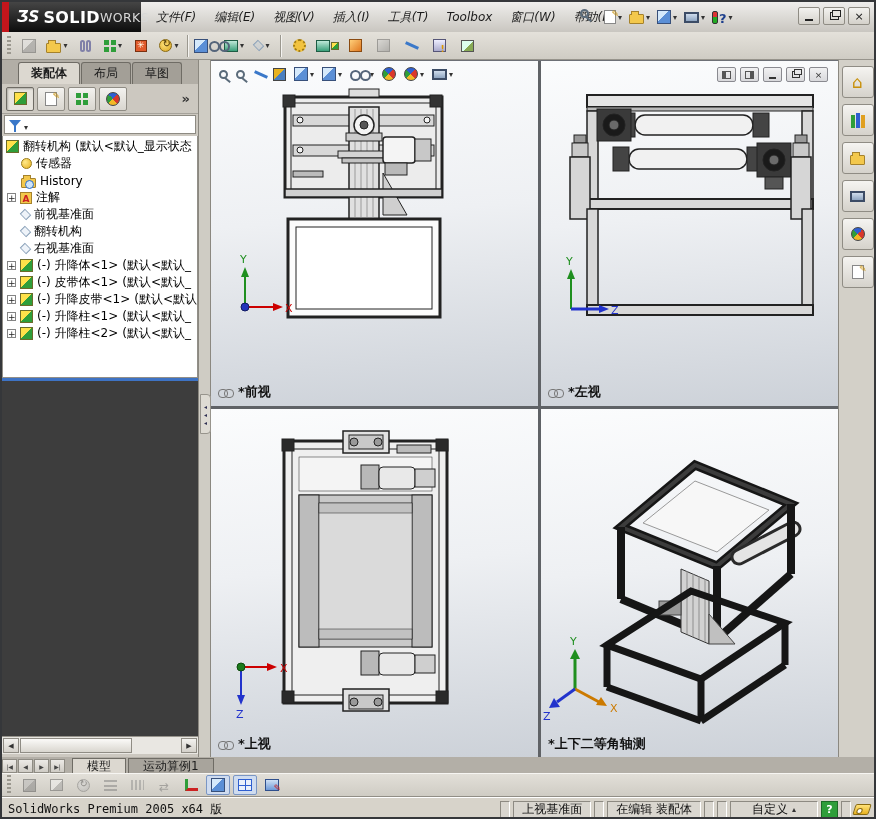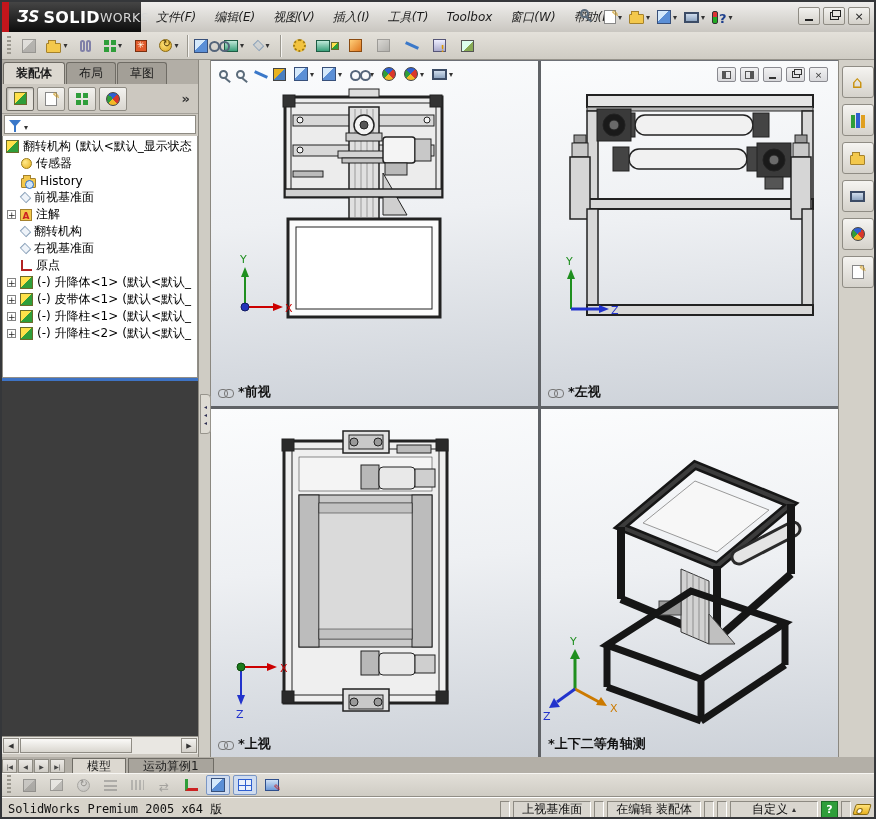--- a/index.html
+++ b/index.html
@@ -87,21 +87,21 @@
   .saveview-ic { width:14px; height:12px; background:linear-gradient(#cfe0f5,#6f9ad8); border:1px solid #2f4f8c; position:relative; flex:none; }
   .saveview-ic::after { content:"✎"; position:absolute; right:-3px; bottom:-3px; font-size:9px; color:#c22; }
   .lines-ic { width:13px; height:11px; border-top:2px solid #777; border-bottom:2px solid #777; position:relative; flex:none; }
   .lines-ic::after { content:""; position:absolute; left:0; top:3px; width:100%; height:2px; background:#777; }
   .dots-ic { width:13px; height:10px; background:repeating-linear-gradient(90deg,#888 0 2px,transparent 2px 4px); flex:none; }
   .swap-ic::after { content:"⇄"; font-size:12px; color:#666; }
   .halfcube-ic { width:13px; height:13px; background:linear-gradient(135deg,#e8b21f 0 50%,#4a7fc0 50%); border:1px solid #444; flex:none; }
 
   
   #left-panel { position:absolute; left:0; top:58px; width:196px; height:697px; background:#ccc8c0; }
-  #panel-tabs { height:24px; background:#b2aea6; display:flex; align-items:flex-end; padding-left:1px; }
+  #panel-tabs { height:24px; background:#b2aea6; display:flex; align-items:flex-end; padding-left:16px; }
   .ptab { height:22px; line-height:21px; padding:0 12px; font-size:12px; color:#1c1c1c; border:1px solid #6f6c65; border-bottom:none; background:#a39f97; margin-right:1px; border-radius:3px 3px 0 0; }
   .ptab.active { background:#dcd8d0; font-weight:bold; }
   #mgr-row { height:30px; display:flex; align-items:center; gap:3px; padding:0 4px; background:#ccc8c0; border-bottom:1px solid #a5a29a; }
   .mgr-btn { width:28px; height:24px; background:linear-gradient(#f3f2ef,#d9d6cf); border:1px solid #8f8c84; border-radius:2px; display:flex; align-items:center; justify-content:center; }
   .mgr-btn.pressed { border-color:#6f6c65; background:#e7e4dd; box-shadow:inset 1px 1px 2px rgba(0,0,0,.25); }
   #mgr-overflow { margin-left:auto; font-size:13px; font-weight:bold; color:#333; padding-right:4px; }
   #filter-row { height:22px; padding:1px 2px; background:#ccc8c0; }
   #filter-box { height:19px; background:#fff; border:1px solid #8d8a82; display:flex; align-items:center; padding-left:4px; gap:2px; }
   #tree { height:242px; background:#fff; border:1px solid #928f88; border-top:none; overflow:hidden; padding-top:2px; }
   .trow { display:flex; align-items:center; height:17px; gap:4px; font-size:12px; color:#000; white-space:nowrap; overflow:hidden; padding-left:18px; }
@@ -319,52 +319,54 @@
         <span class="tsuffix">(默认&lt;默认_显示状态</span>
       </div>
       <div class="trow">
         <i class="sensor-ic"></i>
         <span>传感器</span>
       </div>
       <div class="trow">
         <i class="folder-ic hist-ic"></i>
         <span>History</span>
       </div>
-      <div class="trow">
-        <i class="plane-ic"></i>
-        <span>前视基准面</span>
-      </div>
       <div class="trow hasexp">
         <i class="exp"></i>
         <i class="ann-ic"></i>
         <span>注解</span>
       </div>
       <div class="trow">
         <i class="plane-ic"></i>
+        <span>前视基准面</span>
+      </div>
+      <div class="trow">
+        <i class="plane-ic"></i>
         <span>翻转机构</span>
       </div>
       <div class="trow">
         <i class="plane-ic"></i>
         <span>右视基准面</span>
-      </div>
-      <div class="trow">
-        <i class="origin-ic"></i>
-        <span>原点</span>
       </div>
       <div class="trow hasexp">
         <i class="exp"></i>
         <i class="comp-ic"></i>
         <span>(-) 升降体&lt;1&gt;</span>
         <span class="tsuffix">(默认&lt;默认_</span>
       </div>
       <div class="trow hasexp">
         <i class="exp"></i>
         <i class="comp-ic"></i>
         <span>(-) 皮带体&lt;1&gt;</span>
         <span class="tsuffix">(默认&lt;默认_</span>
+      </div>
+      <div class="trow hasexp">
+        <i class="exp"></i>
+        <i class="comp-ic"></i>
+        <span>(-) 升降皮带&lt;1&gt;</span>
+        <span class="tsuffix">(默认&lt;默认</span>
       </div>
       <div class="trow hasexp">
         <i class="exp"></i>
         <i class="comp-ic"></i>
         <span>(-) 升降柱&lt;1&gt;</span>
         <span class="tsuffix">(默认&lt;默认_</span>
       </div>
       <div class="trow hasexp">
         <i class="exp"></i>
         <i class="comp-ic"></i>

